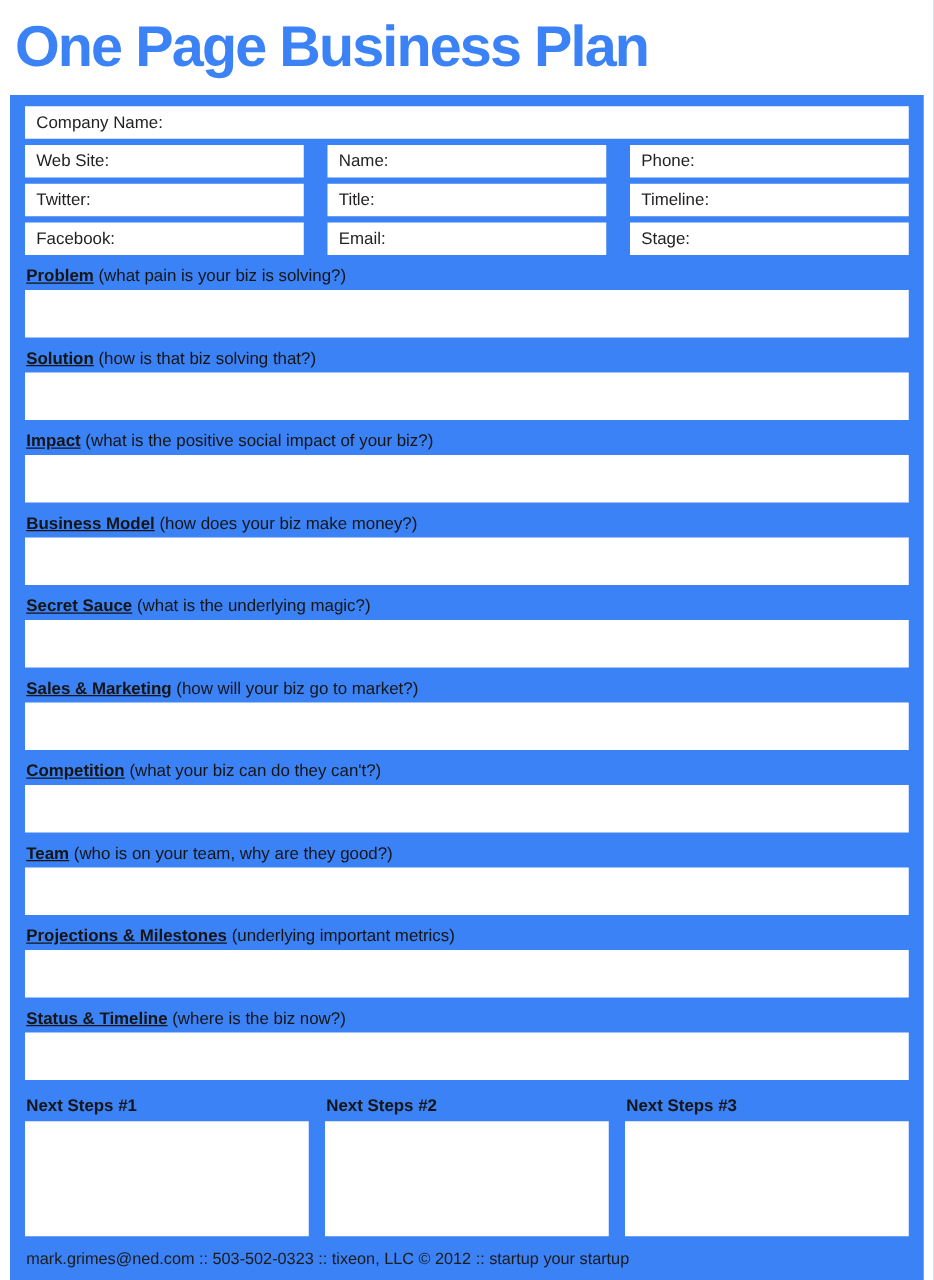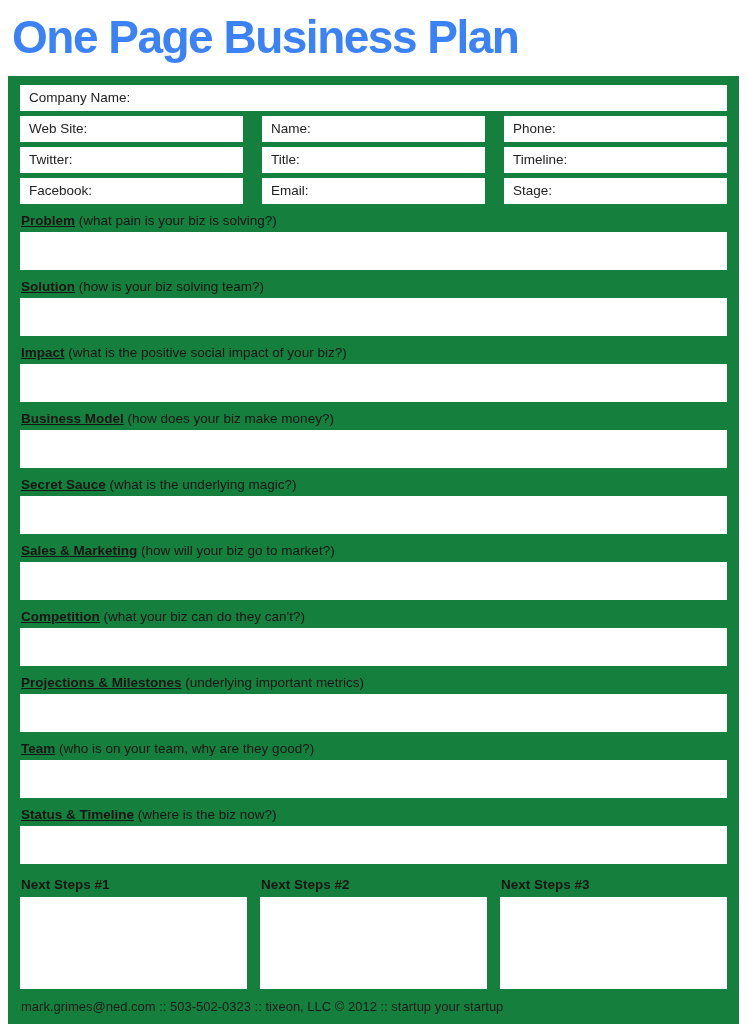--- a/index.html
+++ b/index.html
@@ -16,21 +16,21 @@
     margin: 12px 0 13px 12px;
     font-size: 46px;
     line-height: 1.1;
     font-weight: 800;
     letter-spacing: -1.5px;
     color: #3b82f6;
   }
   .sheet {
     flex: 1;
     margin: 0 8px 6px 8px;
-    background: #15803d;
+    background: #3b82f6;
     padding: 9px 12px 6px 12px;
     display: flex;
     flex-direction: column;
   }
   .field {
     background: #ffffff;
     height: 26px;
     display: flex;
     align-items: center;
     padding: 0 9px;
@@ -117,21 +117,21 @@
       <div class="section-label">
         <b>Problem</b>
         <span class="hint">(what pain is your biz is solving?)</span>
       </div>
       <div class="section-box"></div>
     </div>
 
     <div class="section">
       <div class="section-label">
         <b>Solution</b>
-        <span class="hint">(how is your biz solving team?)</span>
+        <span class="hint">(how is that biz solving that?)</span>
       </div>
       <div class="section-box"></div>
     </div>
 
     <div class="section">
       <div class="section-label">
         <b>Impact</b>
         <span class="hint">(what is the positive social impact of your biz?)</span>
       </div>
       <div class="section-box"></div>
@@ -164,30 +164,30 @@
     <div class="section">
       <div class="section-label">
         <b>Competition</b>
         <span class="hint">(what your biz can do they can't?)</span>
       </div>
       <div class="section-box"></div>
     </div>
 
     <div class="section">
       <div class="section-label">
+        <b>Team</b>
+        <span class="hint">(who is on your team, why are they good?)</span>
+      </div>
+      <div class="section-box"></div>
+    </div>
+
+    <div class="section">
+      <div class="section-label">
         <b>Projections &amp; Milestones</b>
         <span class="hint">(underlying important metrics)</span>
-      </div>
-      <div class="section-box"></div>
-    </div>
-
-    <div class="section">
-      <div class="section-label">
-        <b>Team</b>
-        <span class="hint">(who is on your team, why are they good?)</span>
       </div>
       <div class="section-box"></div>
     </div>
 
     <div class="section">
       <div class="section-label">
         <b>Status &amp; Timeline</b>
         <span class="hint">(where is the biz now?)</span>
       </div>
       <div class="section-box"></div>

